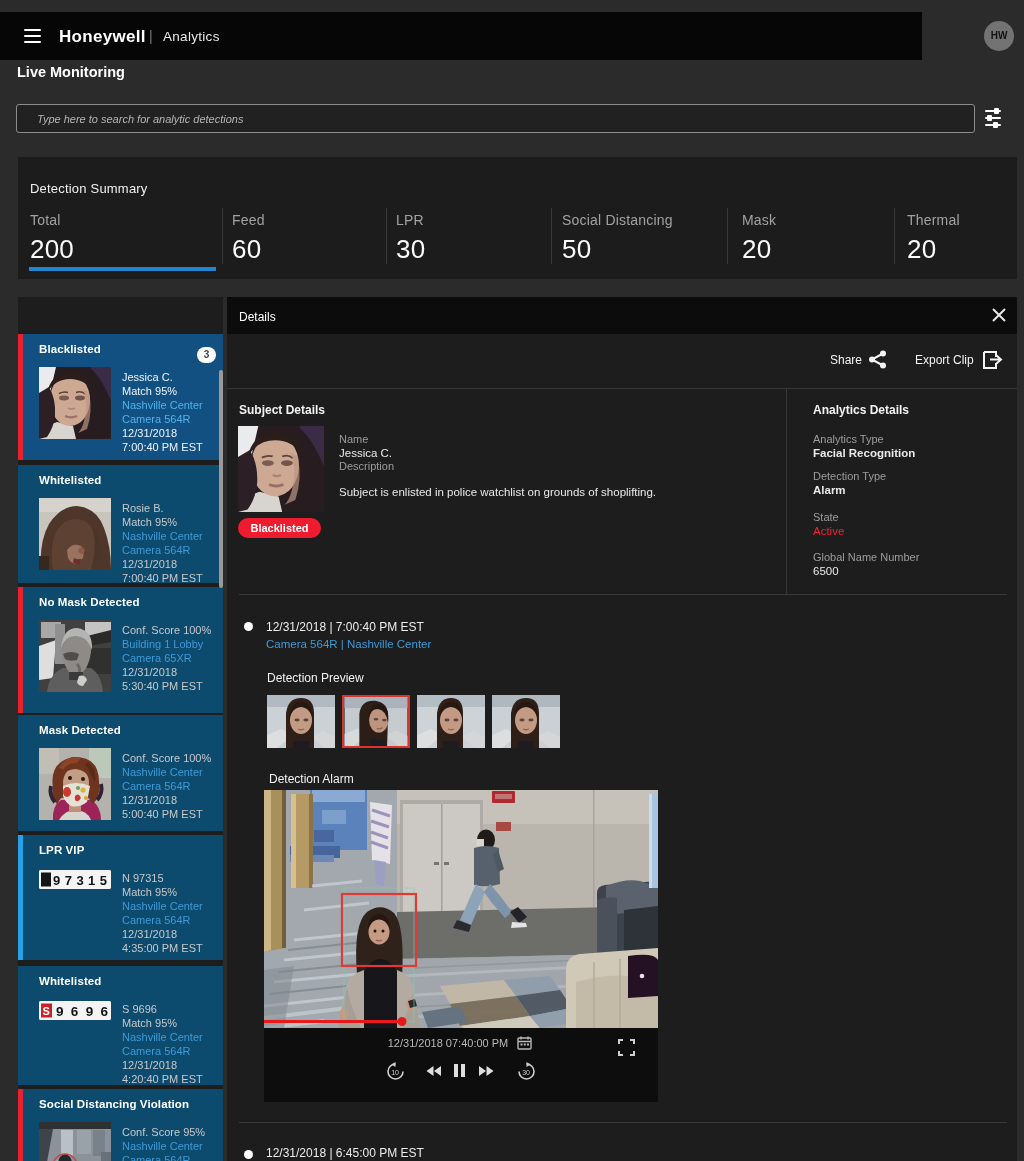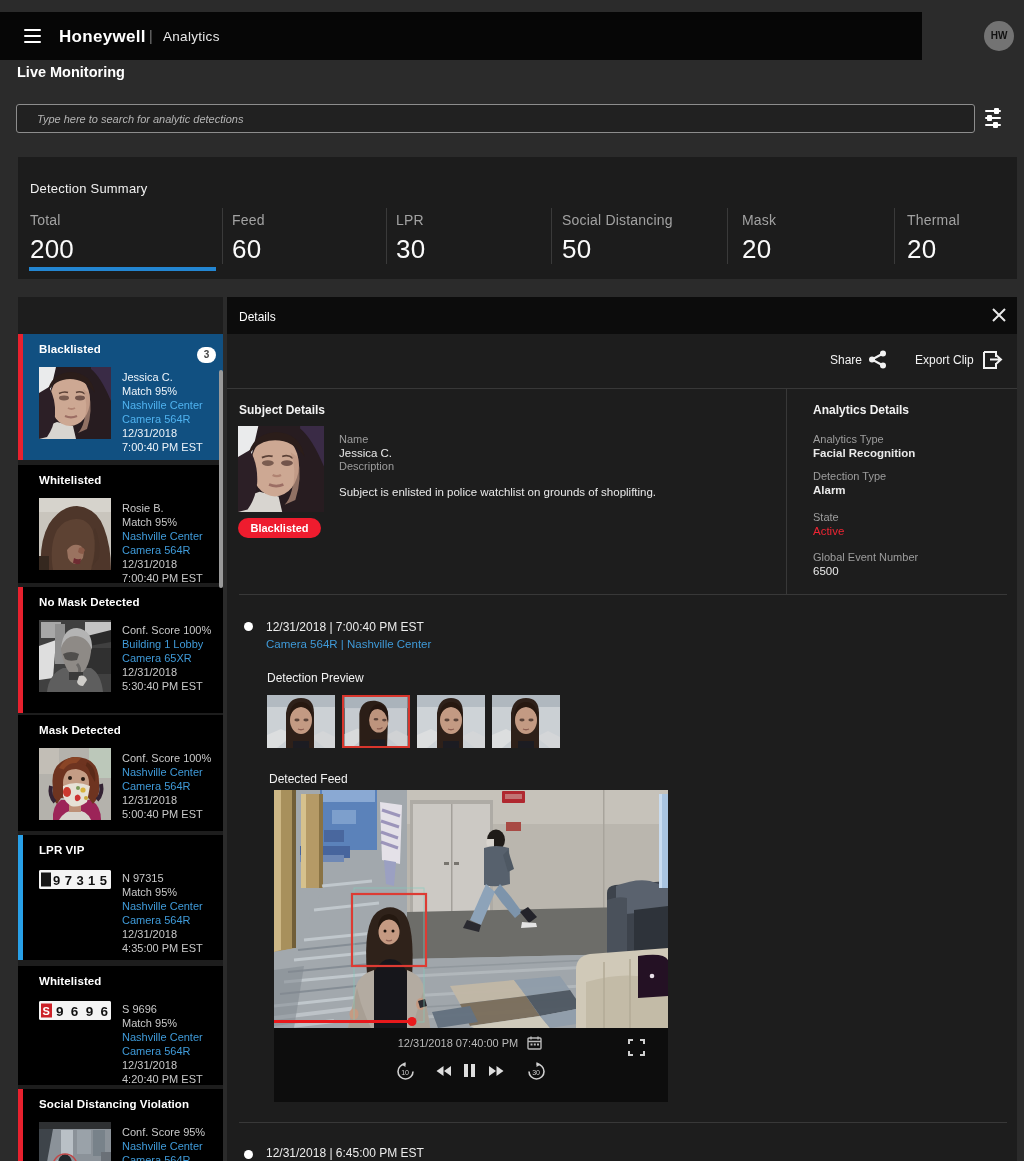--- a/index.html
+++ b/index.html
@@ -28,21 +28,21 @@
   .stat .lbl { font-size:14px; color:#a2a2a2; letter-spacing:.2px; }
   .stat .val { font-size:26px; color:#fafafa; margin-top:6px; letter-spacing:.2px; }
   .vdiv { position:absolute; top:51px; width:1px; height:56px; background:#3a3a3a; }
   .bluebar { position:absolute; left:11px; top:110px; width:187px; height:4px; background:#2386d2; }
   
   .lpanel { position:absolute; left:18px; top:297px; width:205px; height:864px; background:#1d1d1d; }
   .phead { position:absolute; left:0; top:0; width:100%; height:37px; background:#0c0c0c; color:#fff; font-size:12px; }
   .phead span { position:absolute; left:12px; top:13px; }
   .rpanel { position:absolute; left:227px; top:297px; width:790px; height:864px; background:#1d1d1d; }
   
-  .item { position:absolute; left:0; width:205px; height:121px; background:#000000; }
+  .item { position:absolute; left:0; width:205px; height:121px; background:#0c4a6e; }
   .item .bar { position:absolute; left:0; top:0; width:5px; height:100%; }
   .item .ttl { position:absolute; left:21px; top:9px; font-weight:bold; font-size:11.5px; color:#fff; letter-spacing:.1px; }
   .item .thumb { position:absolute; left:21px; top:33px; width:72px; height:72px; overflow:hidden; }
   .item .txt { position:absolute; left:104px; top:36px; font-size:11px; line-height:14px; color:#c9c9c9; }
   .lk { color:#3f9ad8; }
   .sel { background:#115081; }
   .sel .txt { color:#eef4fa; }
   .sel .lk { color:#4fb2ef; }
   .badge { position:absolute; left:179px; top:13px; width:19px; height:16px; border-radius:8px; background:#fff; color:#444; font-size:10px; font-weight:bold; text-align:center; line-height:16px; }
   .sthumb { position:absolute; }
@@ -53,21 +53,21 @@
   .hline { position:absolute; height:1px; background:#383838; }
   .vline { position:absolute; width:1px; background:#383838; }
   .sect { position:absolute; font-size:12px; font-weight:bold; color:#f2f2f2; }
   .flbl { position:absolute; font-size:11px; color:#9d9d9d; }
   .fval { position:absolute; font-size:11.5px; color:#e9e9e9; }
   .pill { position:absolute; left:11px; top:221px; width:83px; height:20px; border-radius:10px; background:#ee1c2e; color:#fff; font-size:11px; font-weight:bold; text-align:center; line-height:20px; }
   .dot { position:absolute; width:9px; height:9px; border-radius:50%; background:#fff; }
   .ttime { position:absolute; font-size:12px; color:#ececec; }
   .tcam { position:absolute; font-size:11.5px; color:#3f9ad8; }
   .prev { position:absolute; top:398px; width:68px; height:53px; overflow:hidden; }
-  .player { position:absolute; left:37px; top:493px; width:394px; height:312px; background:#0d0d0d;margin-left:10px; }
+  .player { position:absolute; left:37px; top:493px; width:394px; height:312px; background:#0d0d0d; }
   .pstamp { position:absolute; top:247px; left:0; width:368px; text-align:center; font-size:11px; color:#b9b9b9; }
 </style>
 </head>
 <body>
   <div class="topbar">
     <div class="burger">
       <div></div>
       <div></div>
       <div></div>
     </div>
@@ -295,21 +295,21 @@
     <div class="flbl" style="left:112px;top:163px">Description</div>
     <div class="fval" style="left:112px;top:189px">Subject is enlisted in police watchlist on grounds of shoplifting.</div>
     <div class="pill">Blacklisted</div>
     <div class="sect" style="left:586px;top:106px">Analytics Details</div>
     <div class="flbl" style="left:586px;top:136px">Analytics Type</div>
     <div class="fval" style="left:586px;top:150px;font-weight:bold">Facial Recognition</div>
     <div class="flbl" style="left:586px;top:173px">Detection Type</div>
     <div class="fval" style="left:586px;top:187px;font-weight:bold">Alarm</div>
     <div class="flbl" style="left:586px;top:214px">State</div>
     <div class="fval" style="left:586px;top:228px;color:#ee2533">Active</div>
-    <div class="flbl" style="left:586px;top:254px">Global Event Number</div>
+    <div class="flbl" style="left:586px;top:254px">Global Name Number</div>
     <div class="fval" style="left:586px;top:268px">6500</div>
     <div class="hline" style="left:12px;top:297px;width:768px"></div>
     <div class="dot" style="left:17px;top:325px"></div>
     <div class="ttime" style="left:39px;top:323px">12/31/2018 | 7:00:40 PM EST</div>
     <div class="tcam" style="left:39px;top:341px">Camera 564R | Nashville Center</div>
     <div class="sect" style="left:40px;top:374px;font-weight:normal">Detection Preview</div>
     <div class="prev" style="left:40px"><svg width="68" height="53" viewBox="0 0 68 53">
       <rect width="68" height="53" fill="#ccd1d5"></rect>
         <rect width="68" height="12" fill="#b2bac1"></rect>
       <polygon points="0,40 14,34 26,40 10,53 0,53" fill="#dcdedf"></polygon>
@@ -354,21 +354,21 @@
       <polygon points="0,40 14,34 26,40 10,53 0,53" fill="#dcdedf"></polygon>
       <polygon points="68,42 56,36 44,42 58,53 68,53" fill="#d4d6d8"></polygon>
       <path d="M19 53 V18 Q21 3 34 3 Q47 3 47 18 V53 Z" fill="#2e2019"></path>
       <ellipse cx="34" cy="25" rx="11" ry="14" fill="#c39a83"></ellipse>
       <path d="M22 26 Q22 7 34 7 Q46 7 46 26 Q44 13 34 12 Q24 13 22 26Z" fill="#271810"></path>
       <ellipse cx="30" cy="25" rx="2.6" ry="1.4" fill="#5c443a"></ellipse>
         <ellipse cx="39" cy="25" rx="2.6" ry="1.4" fill="#5c443a"></ellipse>
       <path d="M31 34 q3 1.5 6 0" stroke="#8d5f52" stroke-width="1.3" fill="none"></path>
       <path d="M26 46 h16 v7 h-16z" fill="#1c1c22"></path>
     </svg></div>
-    <div class="sect" style="left:42px;top:475px;font-weight:normal">Detected Feed</div>
+    <div class="sect" style="left:42px;top:475px;font-weight:normal">Detection Alarm</div>
     <div class="player">
       <svg width="394" height="238" viewBox="0 0 394 238">
         <rect x="0" y="0" width="394" height="238" fill="#a2a8ad"></rect>
 
         <rect x="46" y="0" width="57" height="60" fill="#5b82ba"></rect>
         <rect x="48" y="0" width="53" height="12" fill="#8aa9d3"></rect>
         <rect x="58" y="20" width="24" height="14" fill="#7d9fcc"></rect>
         <rect x="50" y="40" width="20" height="12" fill="#49679e"></rect>
         <rect x="26" y="56" width="50" height="12" fill="#47659d"></rect>
         <rect x="26" y="65" width="44" height="7" fill="#6e88b5"></rect>

